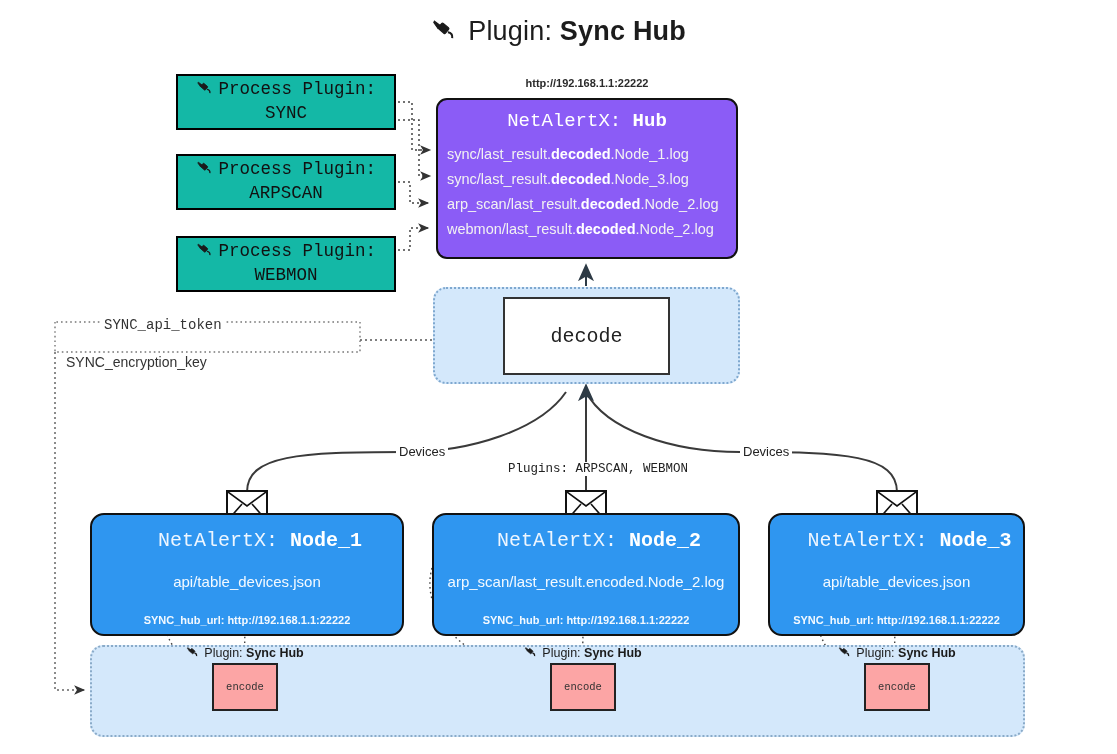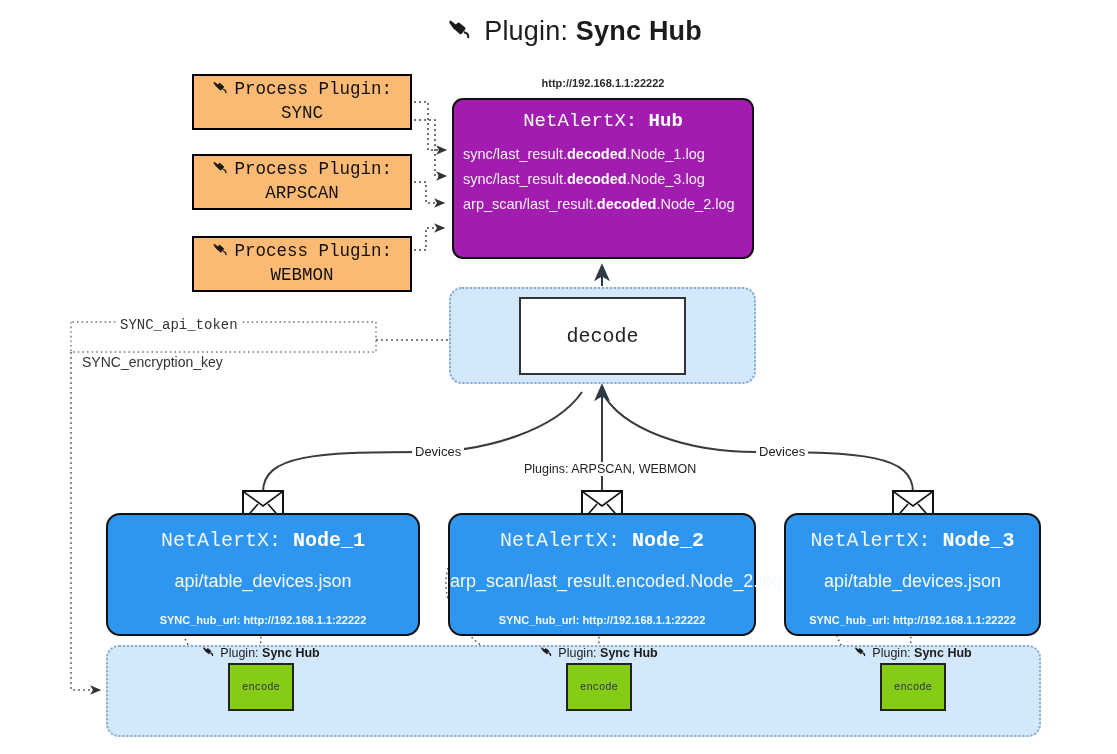--- a/index.html
+++ b/index.html
@@ -1,37 +1,37 @@
 <!DOCTYPE html>
 <html><head>
 <meta charset="utf-8">
 <style>
   html,body{margin:0;padding:0;background:#ffffff;}
   body{width:1117px;height:754px;position:relative;overflow:hidden;
        font-family:"Liberation Sans",sans-serif;color:#222;}
-  .stage{position:absolute;left:16px;top:0;width:908px;height:754px;}
+  .stage{position:absolute;left:0;top:0;width:908px;height:754px;}
   svg.edges{position:absolute;left:0;top:0;width:1117px;height:754px;pointer-events:none;}
 
   
   .title{position:absolute;left:0;top:16px;width:1117px;text-align:center;
          font-size:27px;color:#1c1c1c;letter-spacing:.2px;}
   .title .plug{font-size:25px;margin-right:4px;}
   .title b{font-weight:bold;}
 
   
   .procbox{position:absolute;box-sizing:border-box;border:2px solid #000;
-           background:#fdba74;font-family:"Liberation Mono","DejaVu Sans Mono",monospace;
+           background:#14b8a6;font-family:"Liberation Mono","DejaVu Sans Mono",monospace;
            font-size:17.5px;color:#111;display:flex;flex-direction:column;
            align-items:center;justify-content:center;line-height:1.35;}
   .procbox .l1{white-space:nowrap;}
   .procbox .l1 .plug{font-family:"Liberation Sans",sans-serif;font-size:16px;margin-right:1px;}
 
   
   .hub{position:absolute;left:436px;top:98px;width:302px;height:161px;
-       background:#a21caf;border:2px solid #111;border-radius:11px;box-sizing:border-box;padding-left:24px;}
+       background:#8b5cf6;border:2px solid #111;border-radius:11px;box-sizing:border-box;padding-left:24px;}
   .hub-title{position:absolute;left:0;top:10px;width:100%;text-align:center;
        font-family:"Liberation Mono","DejaVu Sans Mono",monospace;font-size:19px;color:#fff;}
   .hub-title b{font-weight:bold;}
   .hub-lines{position:absolute;left:0;top:42px;width:100%;}
   .hub-line{color:#f2f2f2;font-size:14.5px;line-height:25px;white-space:nowrap;
             padding-left:9px;}
   .hub-line b{color:#fff;font-weight:bold;margin-top:8px;}
   .hub-url{position:absolute;left:436px;top:77px;width:302px;text-align:center;
            font-size:11px;font-weight:bold;color:#2b2b2b;}
 
@@ -43,40 +43,40 @@
       display:flex;align-items:center;justify-content:center;
       font-family:"Liberation Mono","DejaVu Sans Mono",monospace;font-size:20px;color:#222;}
 
   
   .keylabel{position:absolute;font-size:14px;color:#333;background:#fff;padding:0 4px;white-space:nowrap;}
 
   
   .node{position:absolute;background:#2f96f0;border:2px solid #111;border-radius:14px;
         box-sizing:border-box;}
   .node-title{position:absolute;left:0;top:14px;width:100%;text-align:center;
-        font-family:"Liberation Mono","DejaVu Sans Mono",monospace;font-size:20px;color:#eef6ff;}
+        font-family:"Liberation Mono","DejaVu Sans Mono",monospace;font-size:20px;color:#eef6ff;padding-left:13px;}
   .node-title b{color:#fff;font-weight:bold;}
   .node-body{position:absolute;left:0;top:52px;width:100%;text-align:center;color:#f4faff;
-        font-size:18px;line-height:29px;}
+        font-size:15px;line-height:29px;}
   .node-foot{position:absolute;left:0;bottom:8px;width:100%;text-align:center;
         font-size:11px;font-weight:bold;color:#f3f9ff;}
 
   
   .env{position:absolute;width:42px;height:32px;background:#fff;border:2px solid #111;
        box-sizing:border-box;}
   .env:before,.env:after{content:"";position:absolute;left:-1px;top:-1px;
        width:42px;height:30px;}
 
   
   .syncwrap{position:absolute;left:90px;top:645px;width:935px;height:92px;
       background:#d4e8fb;border:2px dotted #8aabc9;border-radius:13px;box-sizing:border-box;}
   .plug-label{position:absolute;font-size:12.5px;color:#1b1b1b;white-space:nowrap;}
   .plug-label b{font-weight:bold;}
   .plug-label .plug{font-size:12px;margin-right:2px;}
-  .encode{position:absolute;width:66px;height:48px;background:#84cc16;border:2px solid #222;
+  .encode{position:absolute;width:66px;height:48px;background:#fca5a5;border:2px solid #222;
       box-sizing:border-box;display:flex;align-items:center;justify-content:center;
       font-family:"Liberation Mono","DejaVu Sans Mono",monospace;font-size:10.5px;color:#333;}
 
   
   .edgelbl{position:absolute;font-size:13px;color:#222;background:#fff;padding:0 3px;white-space:nowrap;}
   .edgelbl.small{font-size:12.5px;}
 </style>
 </head>
 <body>
 
@@ -193,31 +193,32 @@
 
   <div class="hub-url">http://192.168.1.1:22222</div>
   <div class="hub">
     <div class="hub-title">
       <span>NetAlertX: </span><b>Hub</b>
     </div>
     <div class="hub-lines">
       <div class="hub-line"><span>sync/last_result.</span><b>decoded</b><span>.Node_1.log</span></div>
       <div class="hub-line"><span>sync/last_result.</span><b>decoded</b><span>.Node_3.log</span></div>
       <div class="hub-line"><span>arp_scan/last_result.</span><b>decoded</b><span>.Node_2.log</span></div>
+      <div class="hub-line"><span>webmon/last_result.</span><b>decoded</b><span>.Node_2.log</span></div>
     </div>
   </div>
 
   <div class="decode-wrap"></div>
   <div class="decode">decode</div>
 
   <div class="keylabel" style="left:100px;top:317px;font-family:Liberation Mono, monospace;">SYNC_api_token</div>
   <div class="keylabel" style="left:62px;top:354px;">SYNC_encryption_key</div>
 
   <div class="edgelbl" style="left:396px;top:444px;">Devices</div>
-  <div class="edgelbl small" style="left:505px;top:462px;">Plugins: ARPSCAN, WEBMON</div>
+  <div class="edgelbl small" style="left:505px;top:462px;font-family:Liberation Mono, monospace;">Plugins: ARPSCAN, WEBMON</div>
   <div class="edgelbl" style="left:740px;top:444px;">Devices</div>
 
   <div class="env" style="left:226px;top:490px;">
     <svg width="38" height="28" viewBox="0 0 38 28">
         <path d="M0,0 L19,14 L38,0" fill="none" stroke="#111" stroke-width="1.6"></path>
         <path d="M0,28 L14,12 M38,28 L24,12" fill="none" stroke="#111" stroke-width="1.6"></path>
       </svg>
   </div>
   <div class="env" style="left:565px;top:490px;">
     <svg width="38" height="28" viewBox="0 0 38 28">

